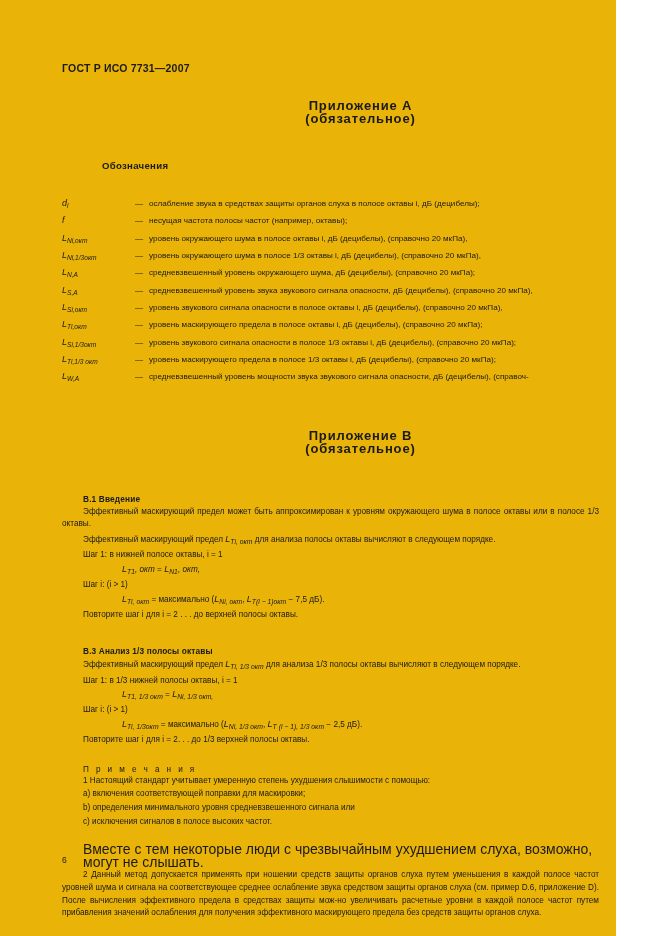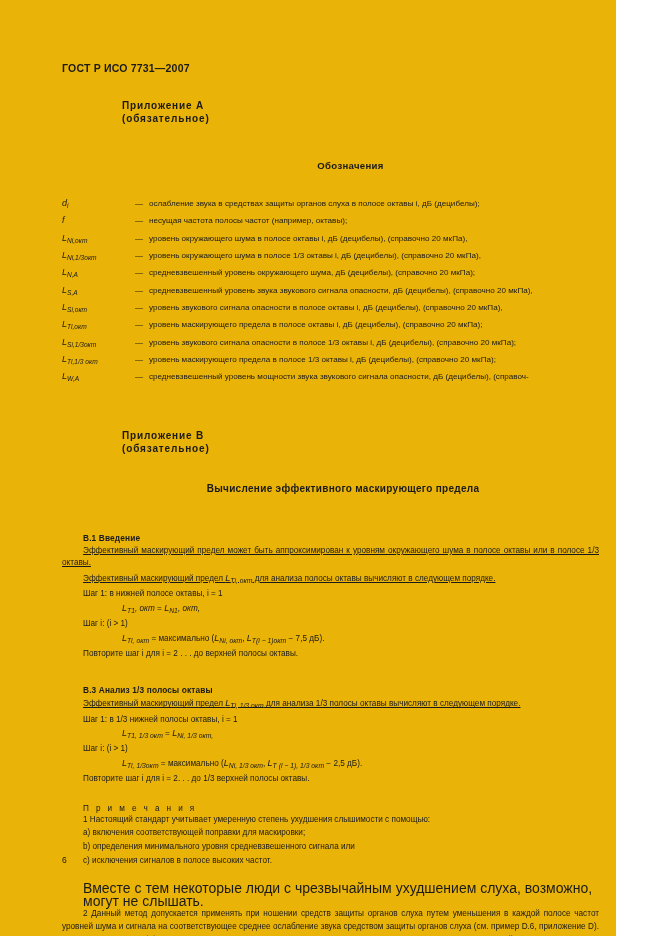--- a/index.html
+++ b/index.html
@@ -28,30 +28,30 @@
   
   .doc-header {
     margin-top: 62px;
     font-size: 10.5px;
     font-weight: bold;
     letter-spacing: 0.2px;
   }
 
   
   .annex-block {
-    font-size: 10px;
+    text-align: center;
+    font-size: 13px;
     font-weight: bold;
     letter-spacing: 0.85px;
     line-height: 13px;
   }
   .annex-a { margin-top: 25px; margin-left: 60px; }
   .annex-b { margin-top: 0px; margin-left: 60px; }
 
   .section-title {
-    text-align: center;
     font-size: 9.6px;
     font-weight: bold;
     letter-spacing: 0.3px;
   }
   .title-oboz { margin-top: 35px; margin-left: 40px; }
   .title-vych { margin-top: 28px; margin-left: 25px; font-size: 10px; }
 
   
   .symbols {
     margin-top: 25px;
@@ -94,21 +94,21 @@
     margin-top: 25px;
     margin-left: 21px;
     letter-spacing: 0.15px;
   }
   .para {
     font-size: 8.2px;
     line-height: 12.6px;
     text-align: justify;
     margin-top: 2px;
   }
-  .para.indent { text-indent: 21px; text-decoration: underline; }
+  .para.indent { text-indent: 21px; }
   .plain {
     font-size: 8.2px;
     line-height: 12.6px;
     margin-top: 1px;
     margin-left: 21px;
   }
   .formula {
     font-size: 8.2px;
     line-height: 13.5px;
     margin-top: 1px;
@@ -230,21 +230,20 @@
       </div>
     </div>
 
     <div style="height:42px"></div>
 
     <div class="annex-block annex-b">
       <div>Приложение В</div>
       <div>(обязательное)</div>
     </div>
 
-    <div class="section-title title-vych">Вычисление эффективного маскирующего предела</div>
 
     <div style="height:14px"></div>
     <div class="sub-head">В.1  Введение</div>
     <div class="para indent">Эффективный маскирующий предел может быть аппроксимирован к уровням окружающего шума в полосе октавы или в полосе 1/3 октавы.</div>
 
     <div class="para indent">
       <span>Эффективный маскирующий предел </span><span class="lsym it"><span>L</span><sub>Ti, окт</sub></span><span> для анализа полосы октавы вычисляют в следующем порядке.</span>
     </div>
     <div class="plain">Шаг 1: в нижней полосе октавы, i = 1</div>
     <div class="formula"><span class="lsym it"><span>L</span><sub>T1</sub></span><span class="it">, окт</span> = <span class="lsym it"><span>L</span><sub>N1</sub></span><span class="it">, окт,</span></div>

